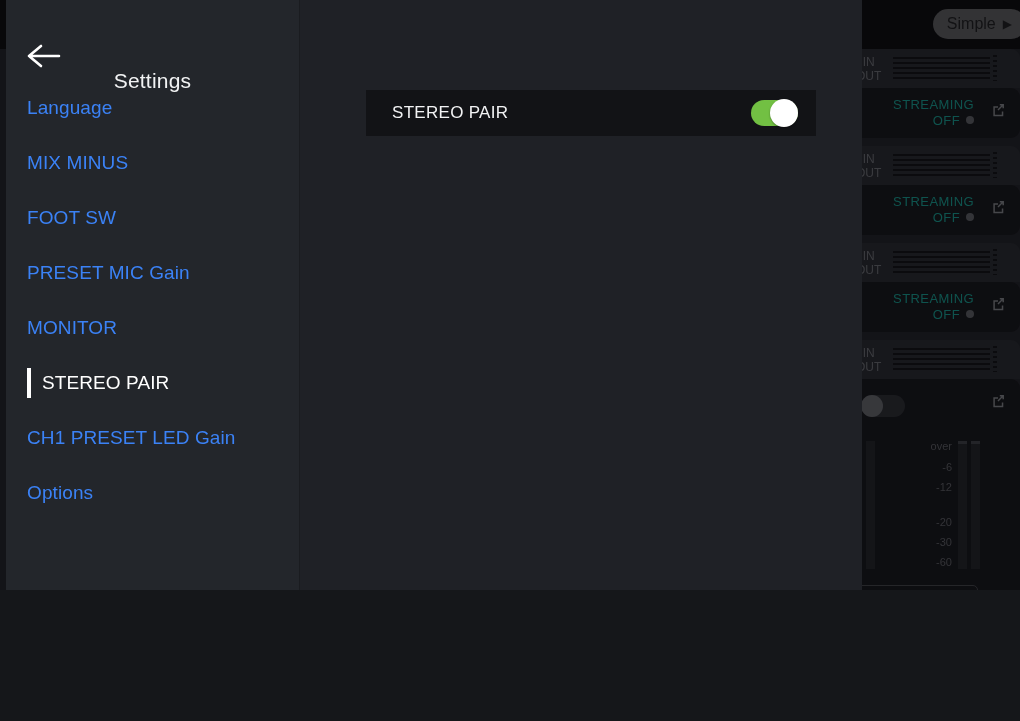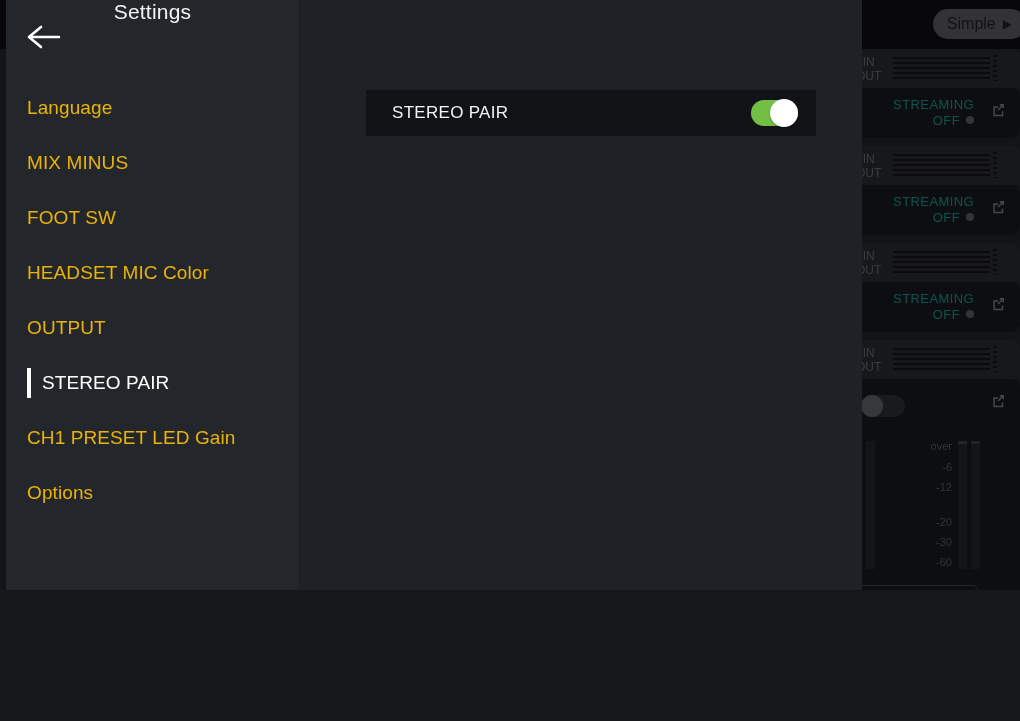--- a/index.html
+++ b/index.html
@@ -316,21 +316,22 @@
     width: 294px;
     height: 721px;
     background: #23262b;
     border-right: 1px solid #1a1c20;
     box-sizing: border-box;
   }
   .sidebar-header {
     position: relative;
     height: 74px;
     display: flex;
-    align-items: flex-start;
+    align-items: flex-end;
+    margin-top: 19px;
   }
   .back-arrow {
     position: absolute;
     left: 20px;
     top: 22px;
     width: 36px;
     height: 30px;
   }
   .back-arrow svg { display: block; }
   .sidebar-title {
@@ -347,21 +348,21 @@
     top: 80px;
     width: 100%;
   }
   .nav-item {
     position: relative;
     height: 55px;
     display: flex;
     align-items: center;
     padding-left: 21px;
     box-sizing: border-box;
-    color: #eab308;
+    color: #3b82f6;
     font-size: 19px;
     font-weight: 400;
     letter-spacing: .1px;
   }
   .nav-item.active {
     color: #ffffff;
     padding-left: 36px;
   }
   .nav-item.active::before {
     content: "";
@@ -628,24 +629,24 @@
         <div class="nav-item">
           <span>Language</span>
         </div>
         <div class="nav-item">
           <span>MIX MINUS</span>
         </div>
         <div class="nav-item">
           <span>FOOT SW</span>
         </div>
         <div class="nav-item">
-          <span>HEADSET MIC Color</span>
+          <span>PRESET MIC Gain</span>
         </div>
         <div class="nav-item">
-          <span>OUTPUT</span>
+          <span>MONITOR</span>
         </div>
         <div class="nav-item active">
           <span>STEREO PAIR</span>
         </div>
         <div class="nav-item">
           <span>CH1 PRESET LED Gain</span>
         </div>
         <div class="nav-item">
           <span>Options</span>
         </div>

